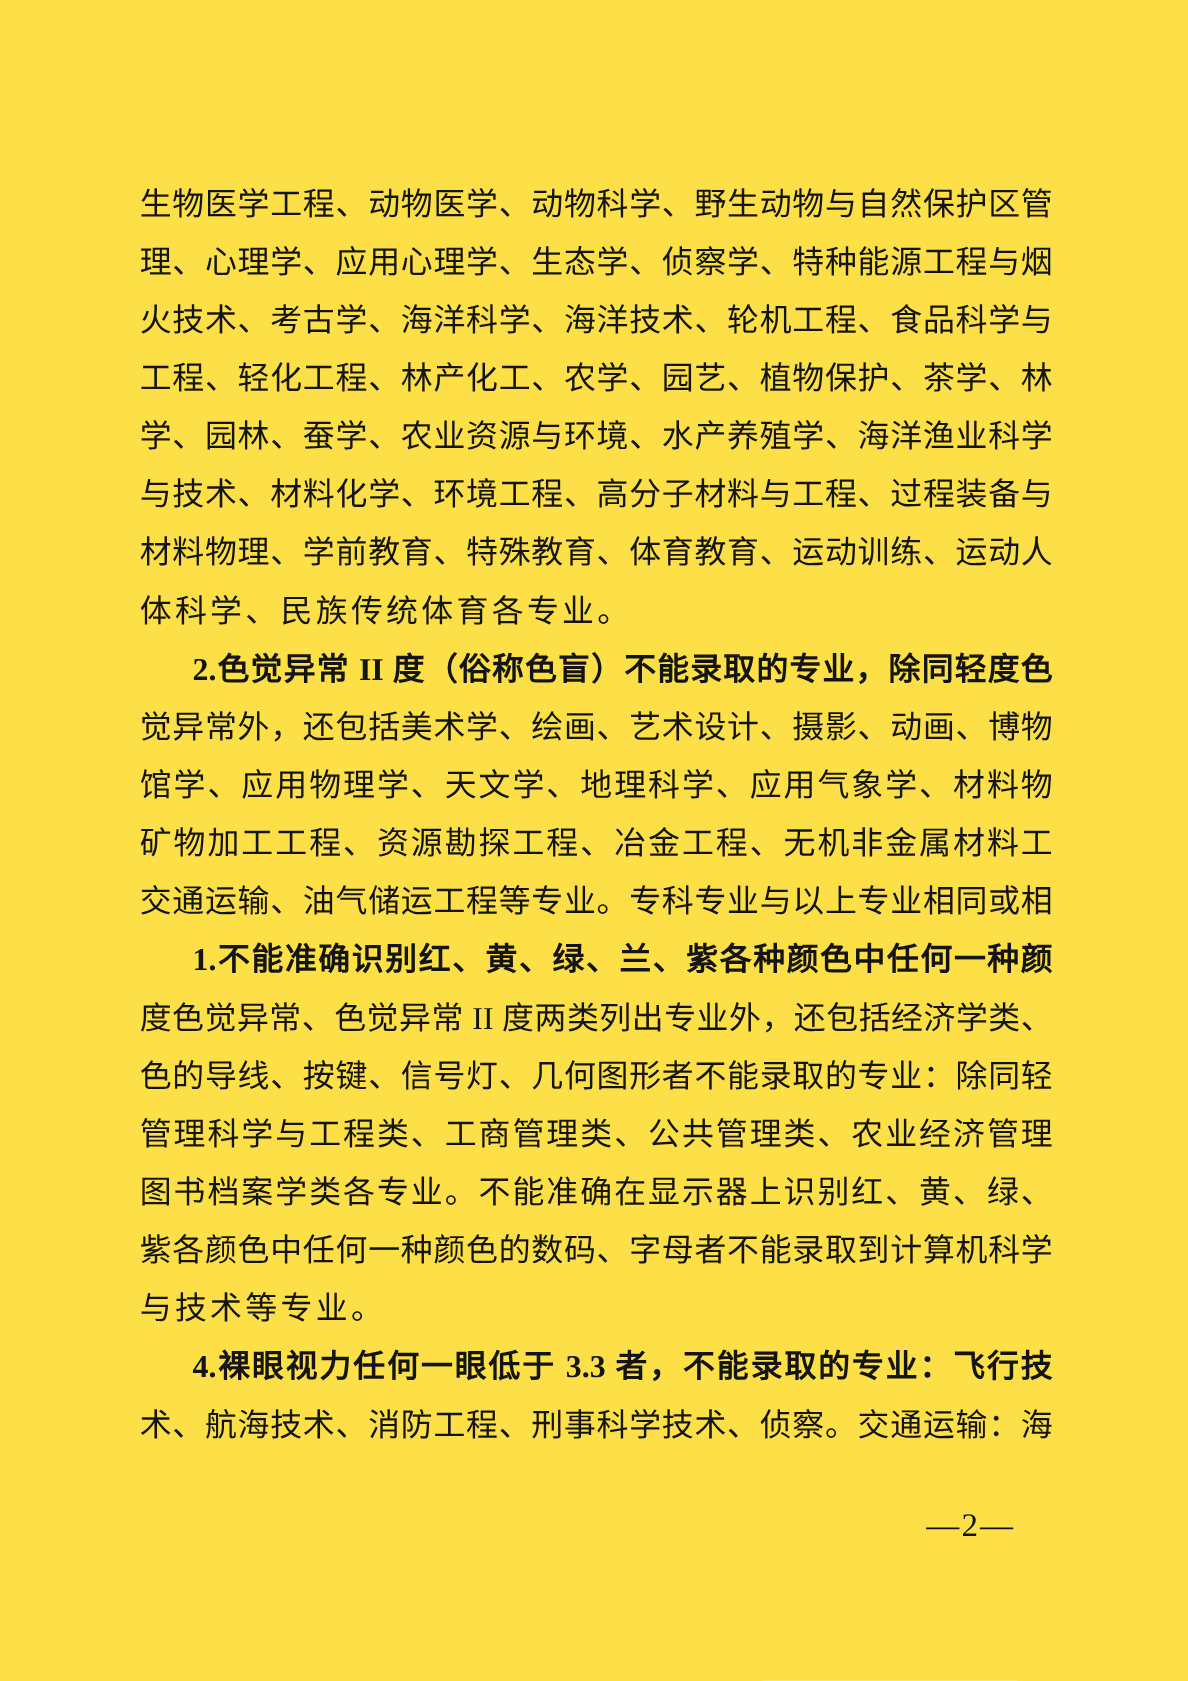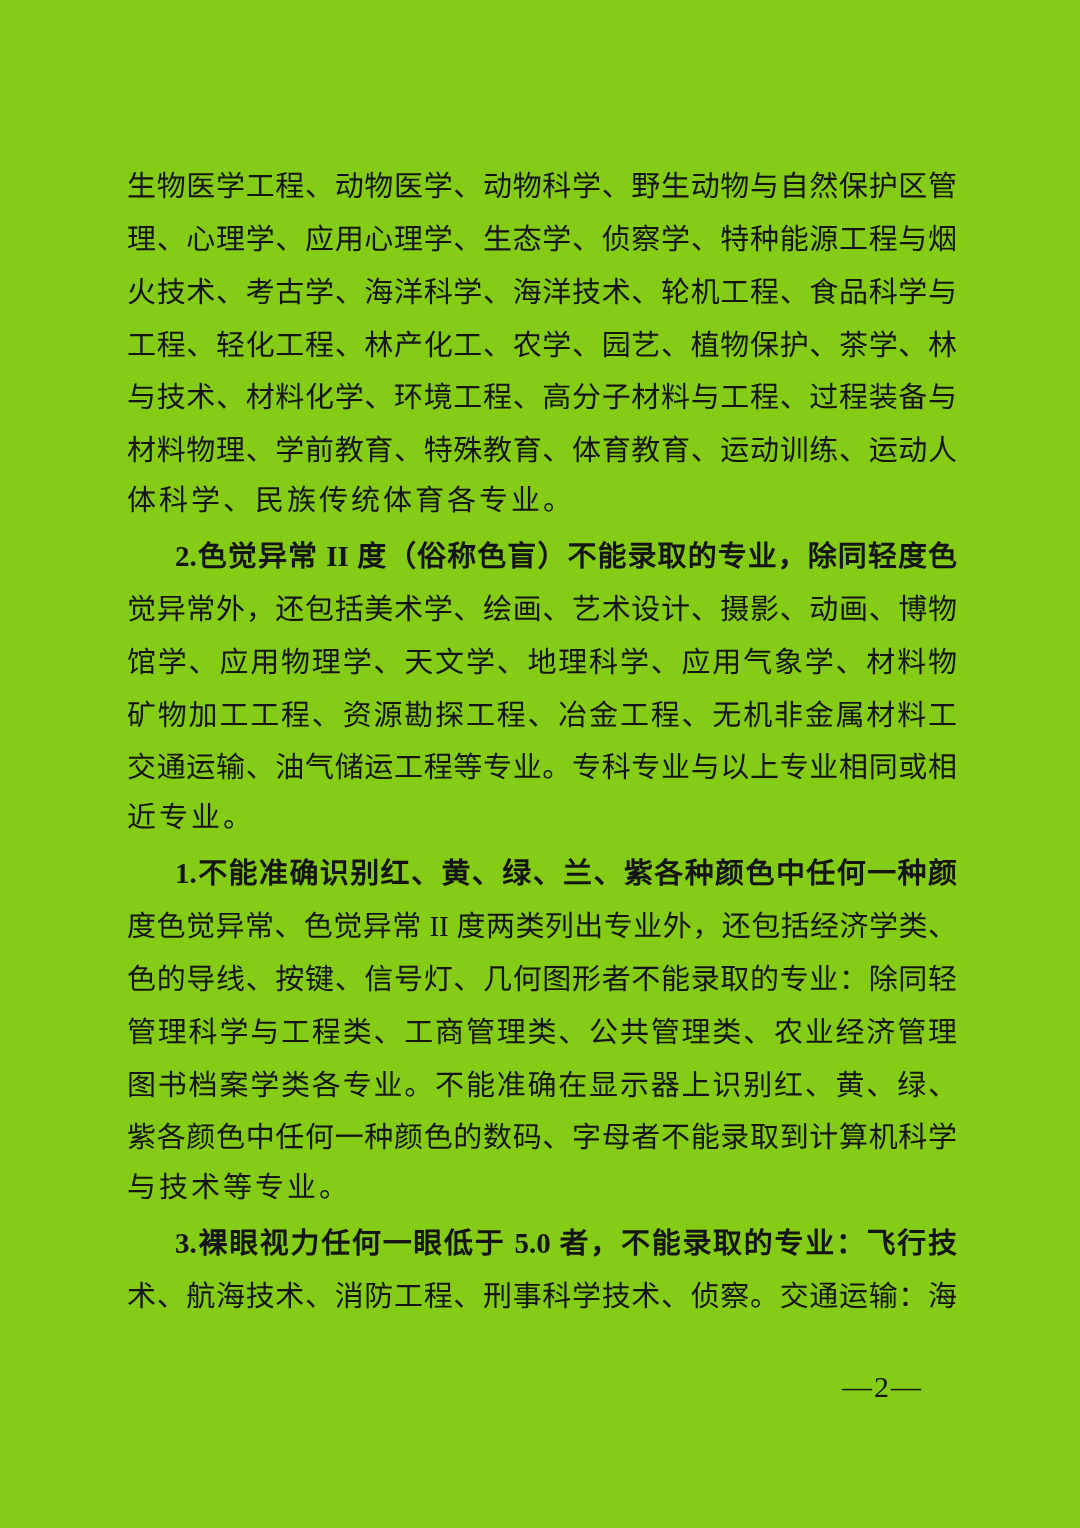--- a/index.html
+++ b/index.html
@@ -11,21 +11,21 @@
     width: 1080px;
     height: 1528px;
     font-family: "Liberation Serif", serif;
     color: #141414;
     overflow: hidden;
   }
   .page {
     position: relative;
     width: 1080px;
     height: 1528px;
-    background: #84cc16;
+    background: #fde047;
     overflow: hidden;
   }
   .text-block {
     position: absolute;
     left: 127px;
     top: 160px;
     width: 830px;
   }
   .para {
     margin: 0;
@@ -42,21 +42,20 @@
     white-space: normal;
   }
   .line.indent {
     padding-left: 48px;
     font-weight: bold;
   }
   .line.short {
     text-align: left;
     text-align-last: left;
     letter-spacing: 3px;
-    font-family: Liberation Mono, monospace;
   }
   .page-number {
     position: absolute;
     top: 1370px;
     right: 157px;
     font-size: 30px;
     line-height: 34px;
     color: #141414;
     letter-spacing: 2px;
     white-space: nowrap;
@@ -67,46 +66,46 @@
 
 <div class="page">
 
   <main class="text-block">
 
     <section class="para">
       <div class="line">生物医学工程、动物医学、动物科学、野生动物与自然保护区管</div>
       <div class="line">理、心理学、应用心理学、生态学、侦察学、特种能源工程与烟</div>
       <div class="line">火技术、考古学、海洋科学、海洋技术、轮机工程、食品科学与</div>
       <div class="line">工程、轻化工程、林产化工、农学、园艺、植物保护、茶学、林</div>
+      <div class="line">学、园林、蚕学、农业资源与环境、水产养殖学、海洋渔业科学</div>
       <div class="line">与技术、材料化学、环境工程、高分子材料与工程、过程装备与</div>
       <div class="line">材料物理、学前教育、特殊教育、体育教育、运动训练、运动人</div>
       <div class="line short">体科学、民族传统体育各专业。</div>
     </section>
 
     <section class="para">
       <div class="line indent">2.色觉异常 II 度（俗称色盲）不能录取的专业，除同轻度色</div>
       <div class="line">觉异常外，还包括美术学、绘画、艺术设计、摄影、动画、博物</div>
       <div class="line">馆学、应用物理学、天文学、地理科学、应用气象学、材料物理、</div>
       <div class="line">矿物加工工程、资源勘探工程、冶金工程、无机非金属材料工程、</div>
       <div class="line">交通运输、油气储运工程等专业。专科专业与以上专业相同或相</div>
-      <div class="line short">近专业。</div>
     </section>
 
     <section class="para">
       <div class="line indent">1.不能准确识别红、黄、绿、兰、紫各种颜色中任何一种颜</div>
       <div class="line">度色觉异常、色觉异常 II 度两类列出专业外，还包括经济学类、</div>
       <div class="line">色的导线、按键、信号灯、几何图形者不能录取的专业：除同轻</div>
       <div class="line">管理科学与工程类、工商管理类、公共管理类、农业经济管理类、</div>
       <div class="line">图书档案学类各专业。不能准确在显示器上识别红、黄、绿、兰、</div>
       <div class="line">紫各颜色中任何一种颜色的数码、字母者不能录取到计算机科学</div>
       <div class="line short">与技术等专业。</div>
     </section>
 
     <section class="para">
-      <div class="line indent">3.裸眼视力任何一眼低于 5.0 者，不能录取的专业：飞行技</div>
+      <div class="line indent">4.裸眼视力任何一眼低于 3.3 者，不能录取的专业：飞行技</div>
       <div class="line">术、航海技术、消防工程、刑事科学技术、侦察。交通运输：海</div>
     </section>
 
   </main>
 
   <div class="page-number">—2—</div>
 
 </div>
 
 </body></html>

